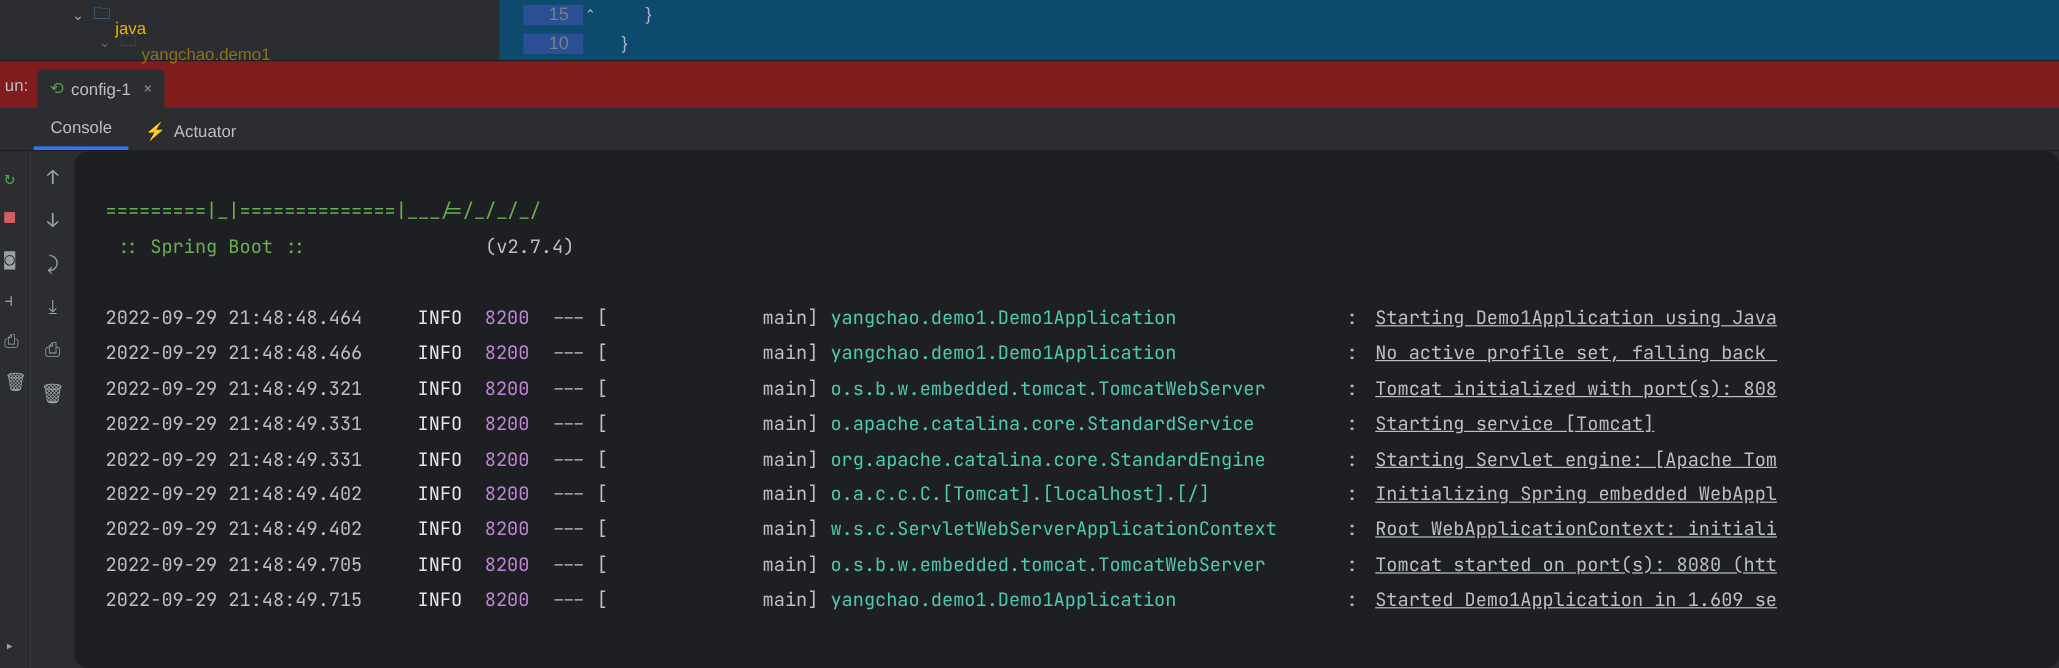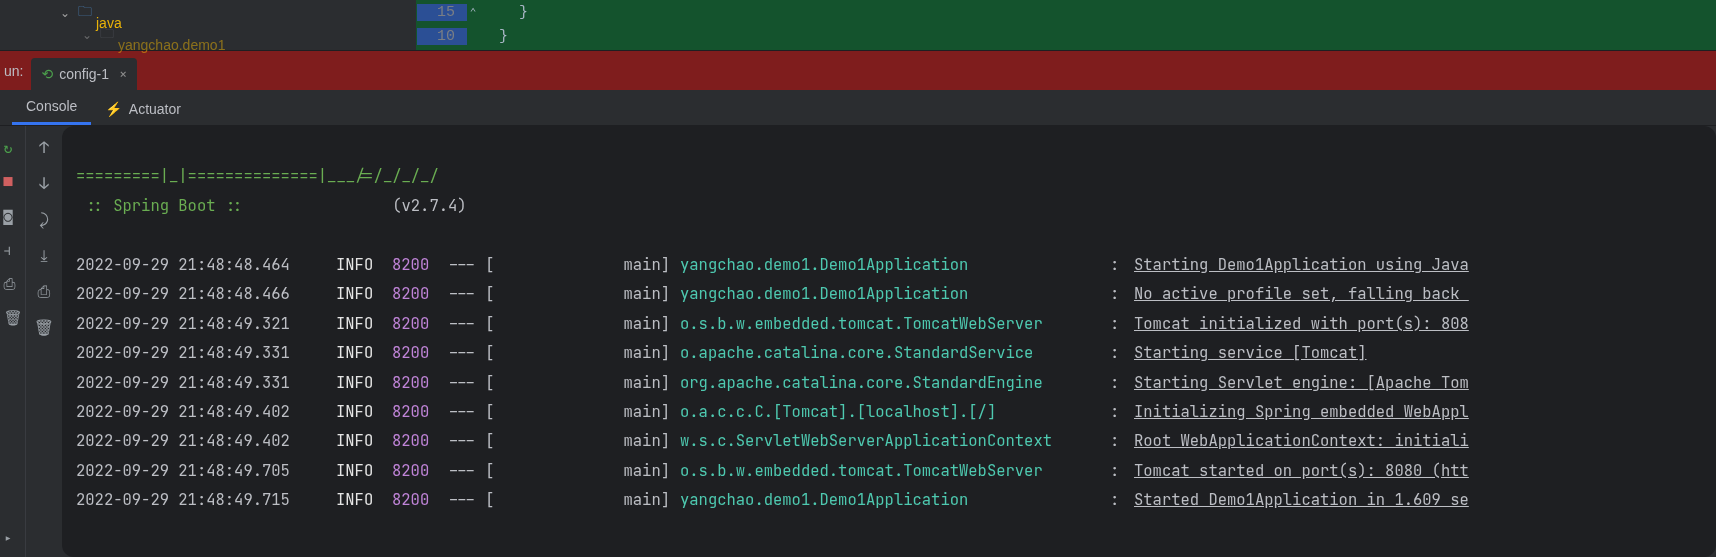--- a/index.html
+++ b/index.html
@@ -21,25 +21,25 @@
       color: #bcbec4;
       font-size: 14px;
       font-family: "Segoe UI", sans-serif;
     }
     .tree-item { display: flex; align-items: center; height: 22px; gap: 4px; }
     .chevron { color: #a0a0a0; font-size: 12px; width: 14px; display: inline-block; }
     .folder-icon { color: #4e8cc9; font-size: 14px; }
     .tree-label { color: #eab308; margin-top: 20px; }
     .editor-panel {
       flex: 1;
-      background: #14532d;
+      background: #0c4a6e;
       color: #a9b7c6;
-      font-family: Liberation Mono, monospace;
+      font-family: Liberation Sans, sans-serif;
       font-size: 15px;
-      padding-left: 1px;
+      padding-left: 20px;
     }
     .editor-line { display: flex; height: 24px; align-items: center; }
     .gutter {
       width: 50px;
       color: #7a7e85;
       text-align: right;
       padding-right: 12px;
       background: #2b4f95;
     }
     .gutter-fold {
@@ -74,21 +74,21 @@
       border-radius: 4px 4px 0 0;
     }
     .run-tab-icon { color: #4ca04c; font-size: 14px; }
     .run-tab-label { color: #bcbec4; font-size: 14px; font-family: "Segoe UI", sans-serif; text-align: right; }
     .close-x { color: #8c8c8c; font-size: 14px; margin-left: 4px; cursor: pointer; }
     .console-tabs {
       height: 36px;
       background: #2b2d30;
       display: flex;
       align-items: flex-end;
-      padding-left: 12px;
+      padding-left: 28px;
       border-bottom: 1px solid #1e1f22;
     }
     .console-tab {
       padding: 8px 14px;
       font-size: 14px;
       font-family: "Segoe UI", sans-serif;
       color: #bcbec4;
       display: flex;
       align-items: center;
       gap: 6px;
@@ -129,21 +129,21 @@
       color: #9aa0a6;
       font-size: 16px;
       cursor: pointer;
       display: flex;
       align-items: center;
       justify-content: center;
     }
     .console-out {
       flex: 1;
       background: #1e1f22;
-      padding: 6px 14px;
+      padding: 6px 26px;
       overflow: hidden;
       white-space: pre;
       line-height: 1.9;
       border-radius: 12px;
     }
     .green { color: #6aad52; }
     .version { color: #bcbec4; }
     .log-line { display: flex; }
     .ts { color: #bcbec4; width: 260px; }
     .level { color: #e5e5e5; width: 56px; }

